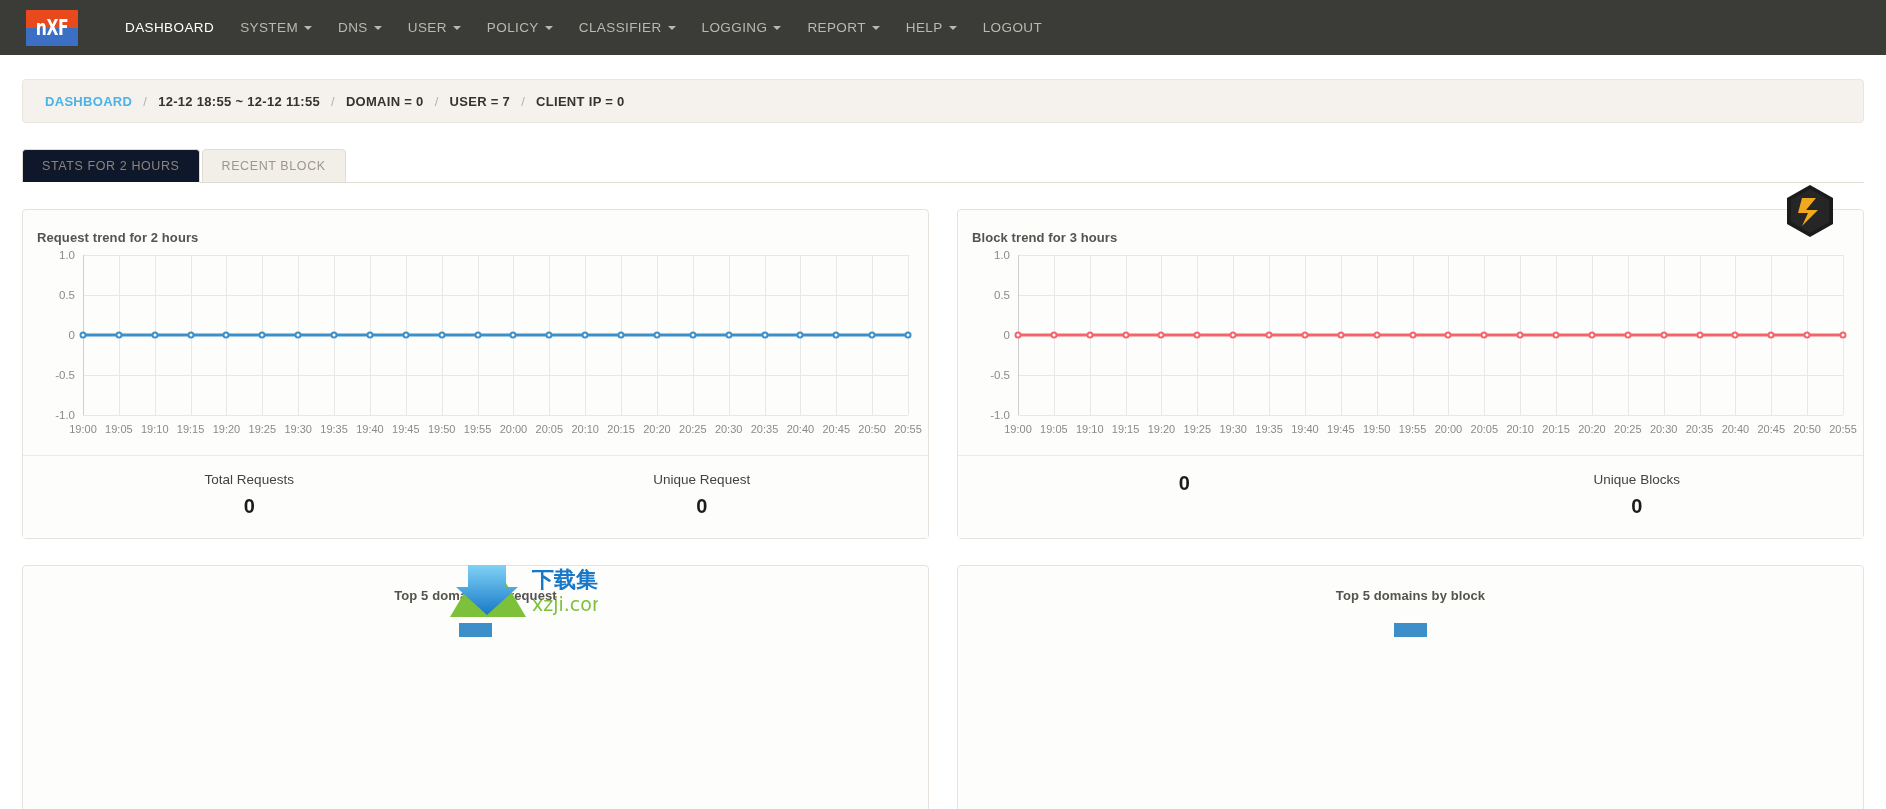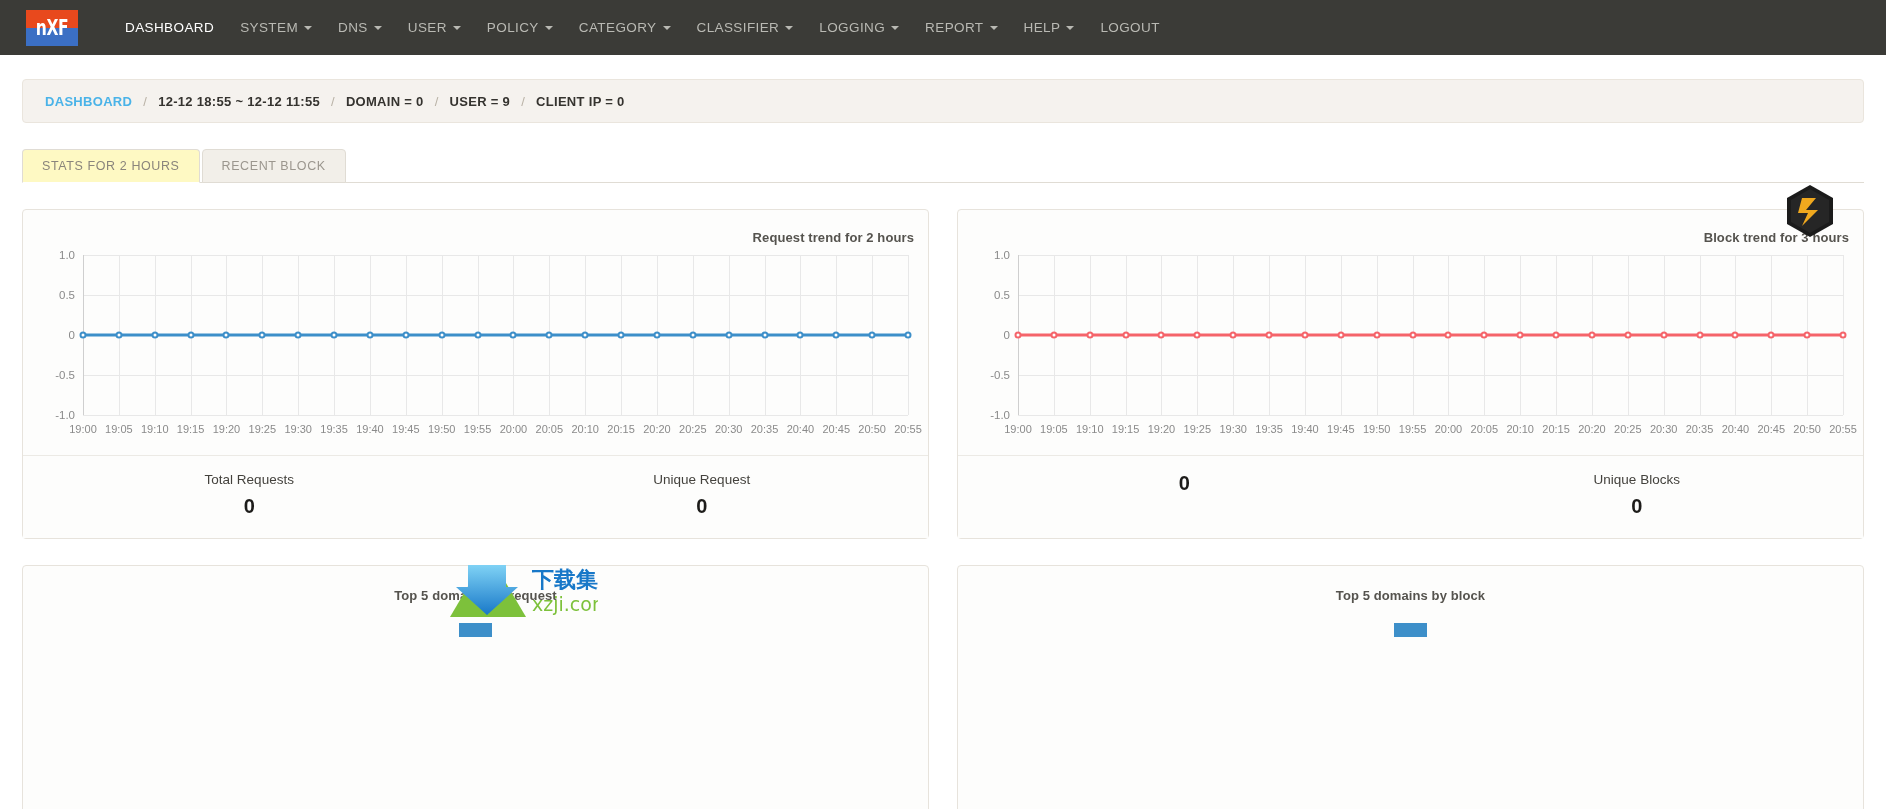--- a/index.html
+++ b/index.html
@@ -111,41 +111,41 @@
     border-radius: 4px 4px 0 0;
     cursor: pointer;
     background: #f2efe9;
     border-color: #e0dcd4;
     margin-right: 2px;
     position: relative;
     bottom: -1px;
     text-transform: uppercase;
   }
   .tab.active {
-    background: #fef9c3;
+    background: #0f172a;
     border-color: #e0dcd4;
     border-bottom-color: #ffffff;
     color: #8a857c;
   }
 
   
   .row {
     display: flex;
     gap: 28px;
     margin-top: 26px;
   }
   .col { flex: 1 1 0; min-width: 0; }
   .panel {
     background: #fdfdfc;
     border: 1px solid #e7e3dc;
     border-radius: 4px;
   }
   .chart-panel { padding: 20px 14px 14px 14px; }
   .chart-title {
-    text-align: right;
+    text-align: left;
     font-size: 13px;
     font-weight: bold;
     color: #55534e;
     margin-bottom: 10px;
     letter-spacing: 0.1px;
   }
 
   .plot { position: relative; height: 160px; margin: 0 6px 0 46px; }
   .plot .grid-v, .plot .grid-h {
     position: absolute; background: #e8e8e8;
@@ -242,24 +242,20 @@
       </div>
       <div class="navlink">
         <span>USER</span>
         <span class="caret"></span>
       </div>
       <div class="navlink">
         <span>POLICY</span>
         <span class="caret"></span>
       </div>
       <div class="navlink">
-        <span>CATEGORY</span>
-        <span class="caret"></span>
-      </div>
-      <div class="navlink">
         <span>CLASSIFIER</span>
         <span class="caret"></span>
       </div>
       <div class="navlink">
         <span>LOGGING</span>
         <span class="caret"></span>
       </div>
       <div class="navlink">
         <span>REPORT</span>
         <span class="caret"></span>
@@ -276,21 +272,21 @@
 
 <div class="page">
 
   <div class="breadcrumb" id="breadcrumb">
       <span class="crumb-link">DASHBOARD</span>
       <span class="sep">/</span>
       <span class="crumb">12-12 18:55 ~ 12-12 11:55</span>
       <span class="sep">/</span>
       <span class="crumb">DOMAIN = 0</span>
       <span class="sep">/</span>
-      <span class="crumb">USER = 9</span>
+      <span class="crumb">USER = 7</span>
       <span class="sep">/</span>
       <span class="crumb">CLIENT IP = 0</span>
     </div>
 
   <div class="hex-badge">
     <svg width="56" height="56" viewBox="0 0 56 56" xmlns="http://www.w3.org/2000/svg">
       <polygon points="28,2 51,15 51,41 28,54 5,41 5,15" fill="#1b1b1b"></polygon>
       <polygon points="28,6 47,17 47,39 28,50 9,39 9,17" fill="#262626"></polygon>
       <path d="M20 15 L34 15 L24 27 L36 27 L20 43 L26 30 L16 30 Z" fill="#f0a81e"></path>
     </svg>

